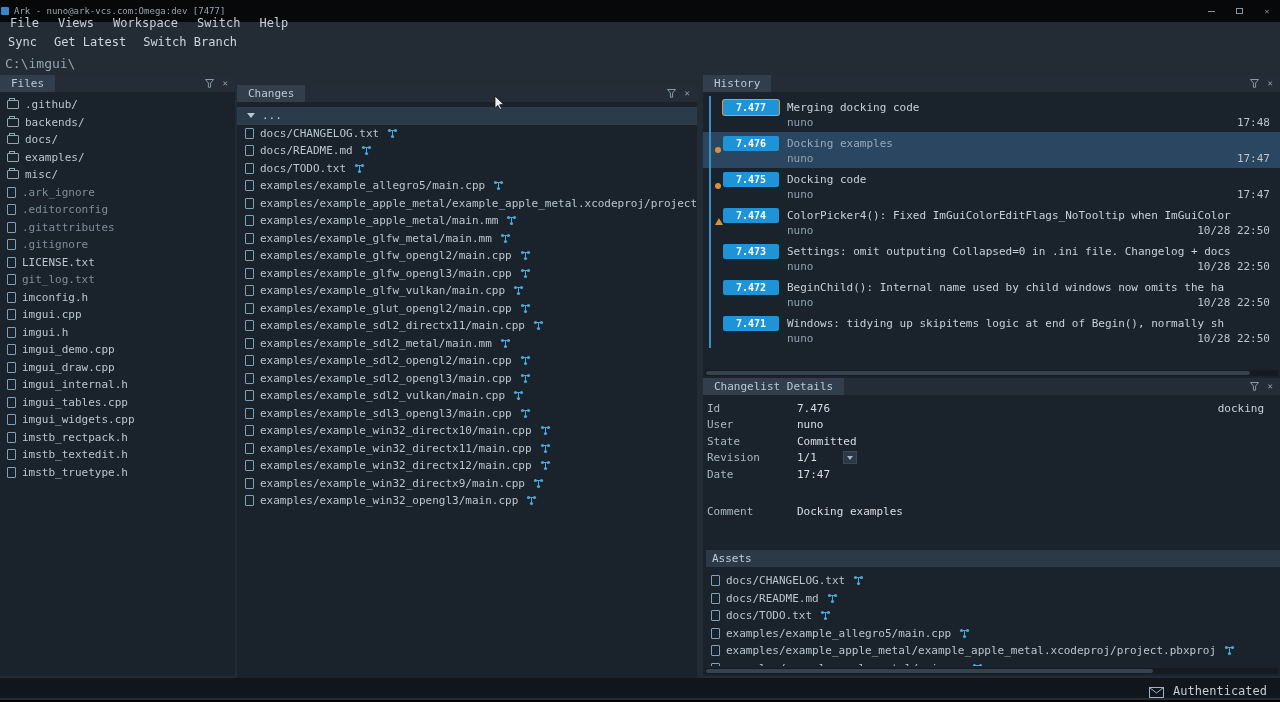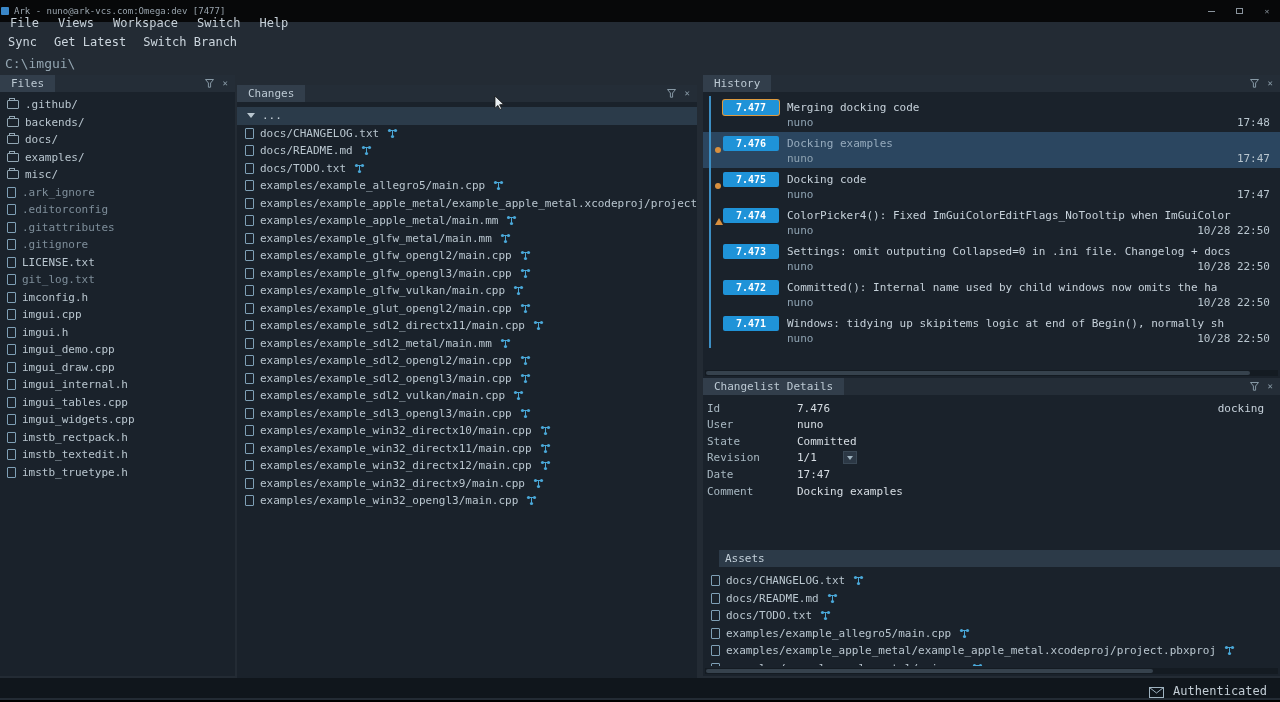--- a/index.html
+++ b/index.html
@@ -74,24 +74,24 @@
 
   
   .dbody{position:absolute;top:22px;left:2px;right:2px;bottom:2px;overflow:hidden;}
   .drow{height:16.5px;display:flex;align-items:center;}
   .dlabel{width:92px;padding-left:2px;color:#a8b8c2;flex:none;}
   .dvalue{color:#d7dee4;}
   .dextra{margin-left:auto;padding-right:14px;color:#c6d1da;}
   .dd-box{display:none;width:14px;height:13px;margin-left:26px;background:#2c3845;border:1px solid #3a4855;align-items:center;justify-content:center;}
   .drow.dd .dd-box{display:flex;}
   .dd-arrow{width:0;height:0;border-left:3px solid transparent;border-right:3px solid transparent;border-top:4px solid #9fb3c0;}
-  .drow.comment{align-items:flex-start;height:56px;padding-top:2px;}
-
-  
-  .assets-header{position:absolute;top:0;left:16px;right:0;height:17px;background:#2c3a48;display:flex;align-items:center;padding:0 6px;color:#c2cfd9;}
+  .drow.comment{align-items:center;height:56px;padding-top:2px;}
+
+  
+  .assets-header{position:absolute;top:0;left:3px;right:0;height:17px;background:#2c3a48;display:flex;align-items:center;padding:0 6px;color:#c2cfd9;}
   .alist{position:absolute;top:22px;left:0;right:0;bottom:10px;overflow:hidden;}
 
   
   .hscroll{position:absolute;left:2px;right:2px;bottom:2px;height:6px;background:#141b22;}
   .hscroll .thumb{position:absolute;top:1px;bottom:1px;left:1px;background:#36424d;border-radius:2px;}
   #changes-panel .thumb{width:96%;}
   #history-panel .thumb{width:95%;}
   #assets-panel .thumb{width:78%;}
 
   
@@ -644,21 +644,21 @@
           </div>
         </div>
 
         <div class="hrow">
           <div class="hgraph">
             
           </div>
           <div class="hmain">
             <div class="hline1">
               <span class="badge">7.472</span>
-              <span class="htitle">Committed(): Internal name used by child windows now omits the ha</span>
+              <span class="htitle">BeginChild(): Internal name used by child windows now omits the ha</span>
             </div>
             <div class="hline2">
               <span class="huser">nuno</span>
               <span class="htime">10/28 22:50</span>
             </div>
           </div>
         </div>
 
         <div class="hrow">
           <div class="hgraph">

